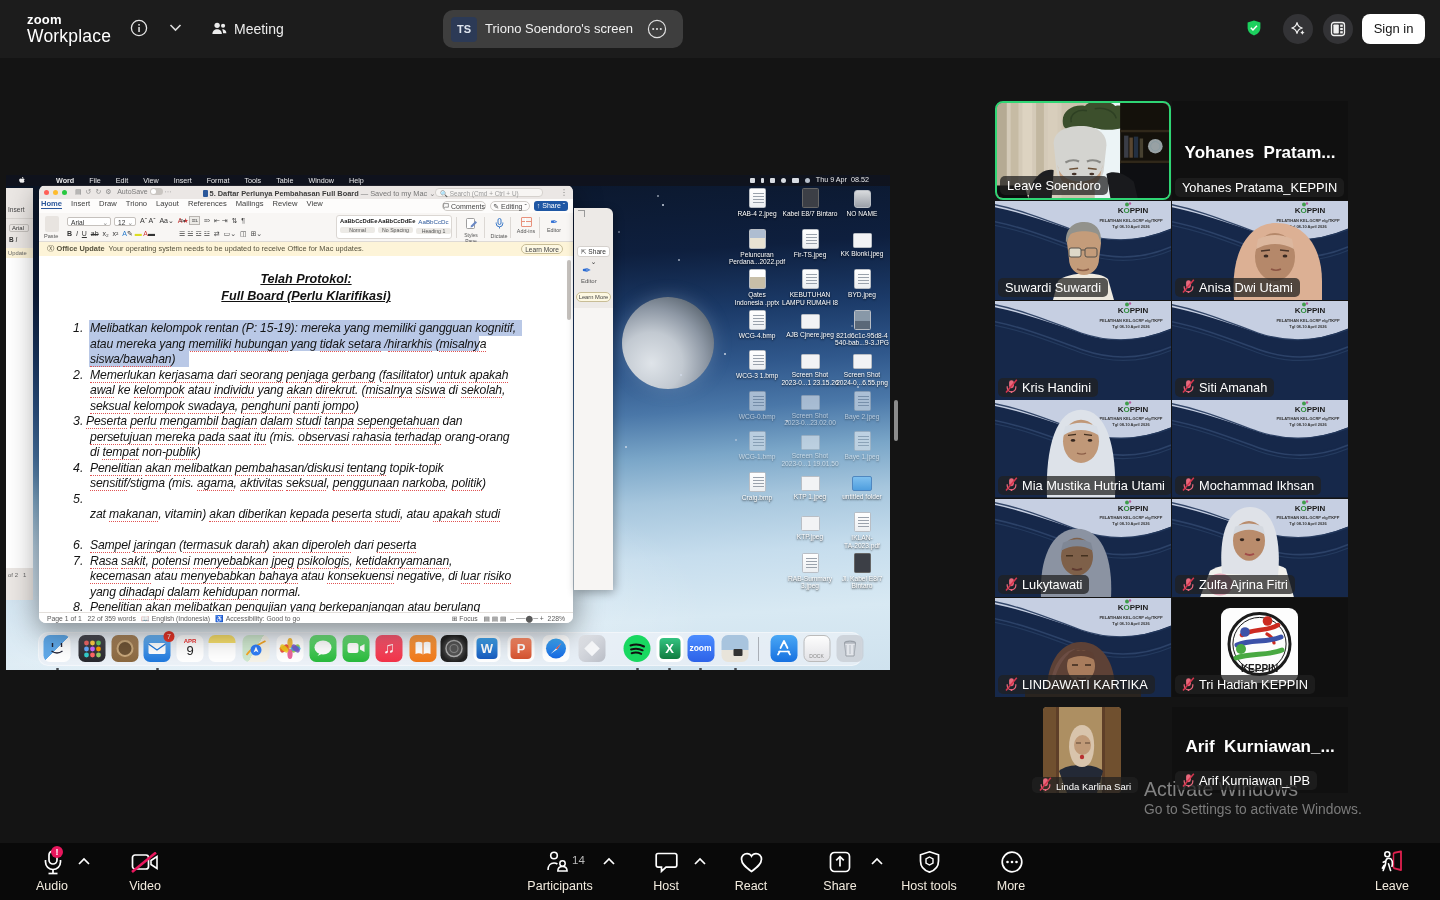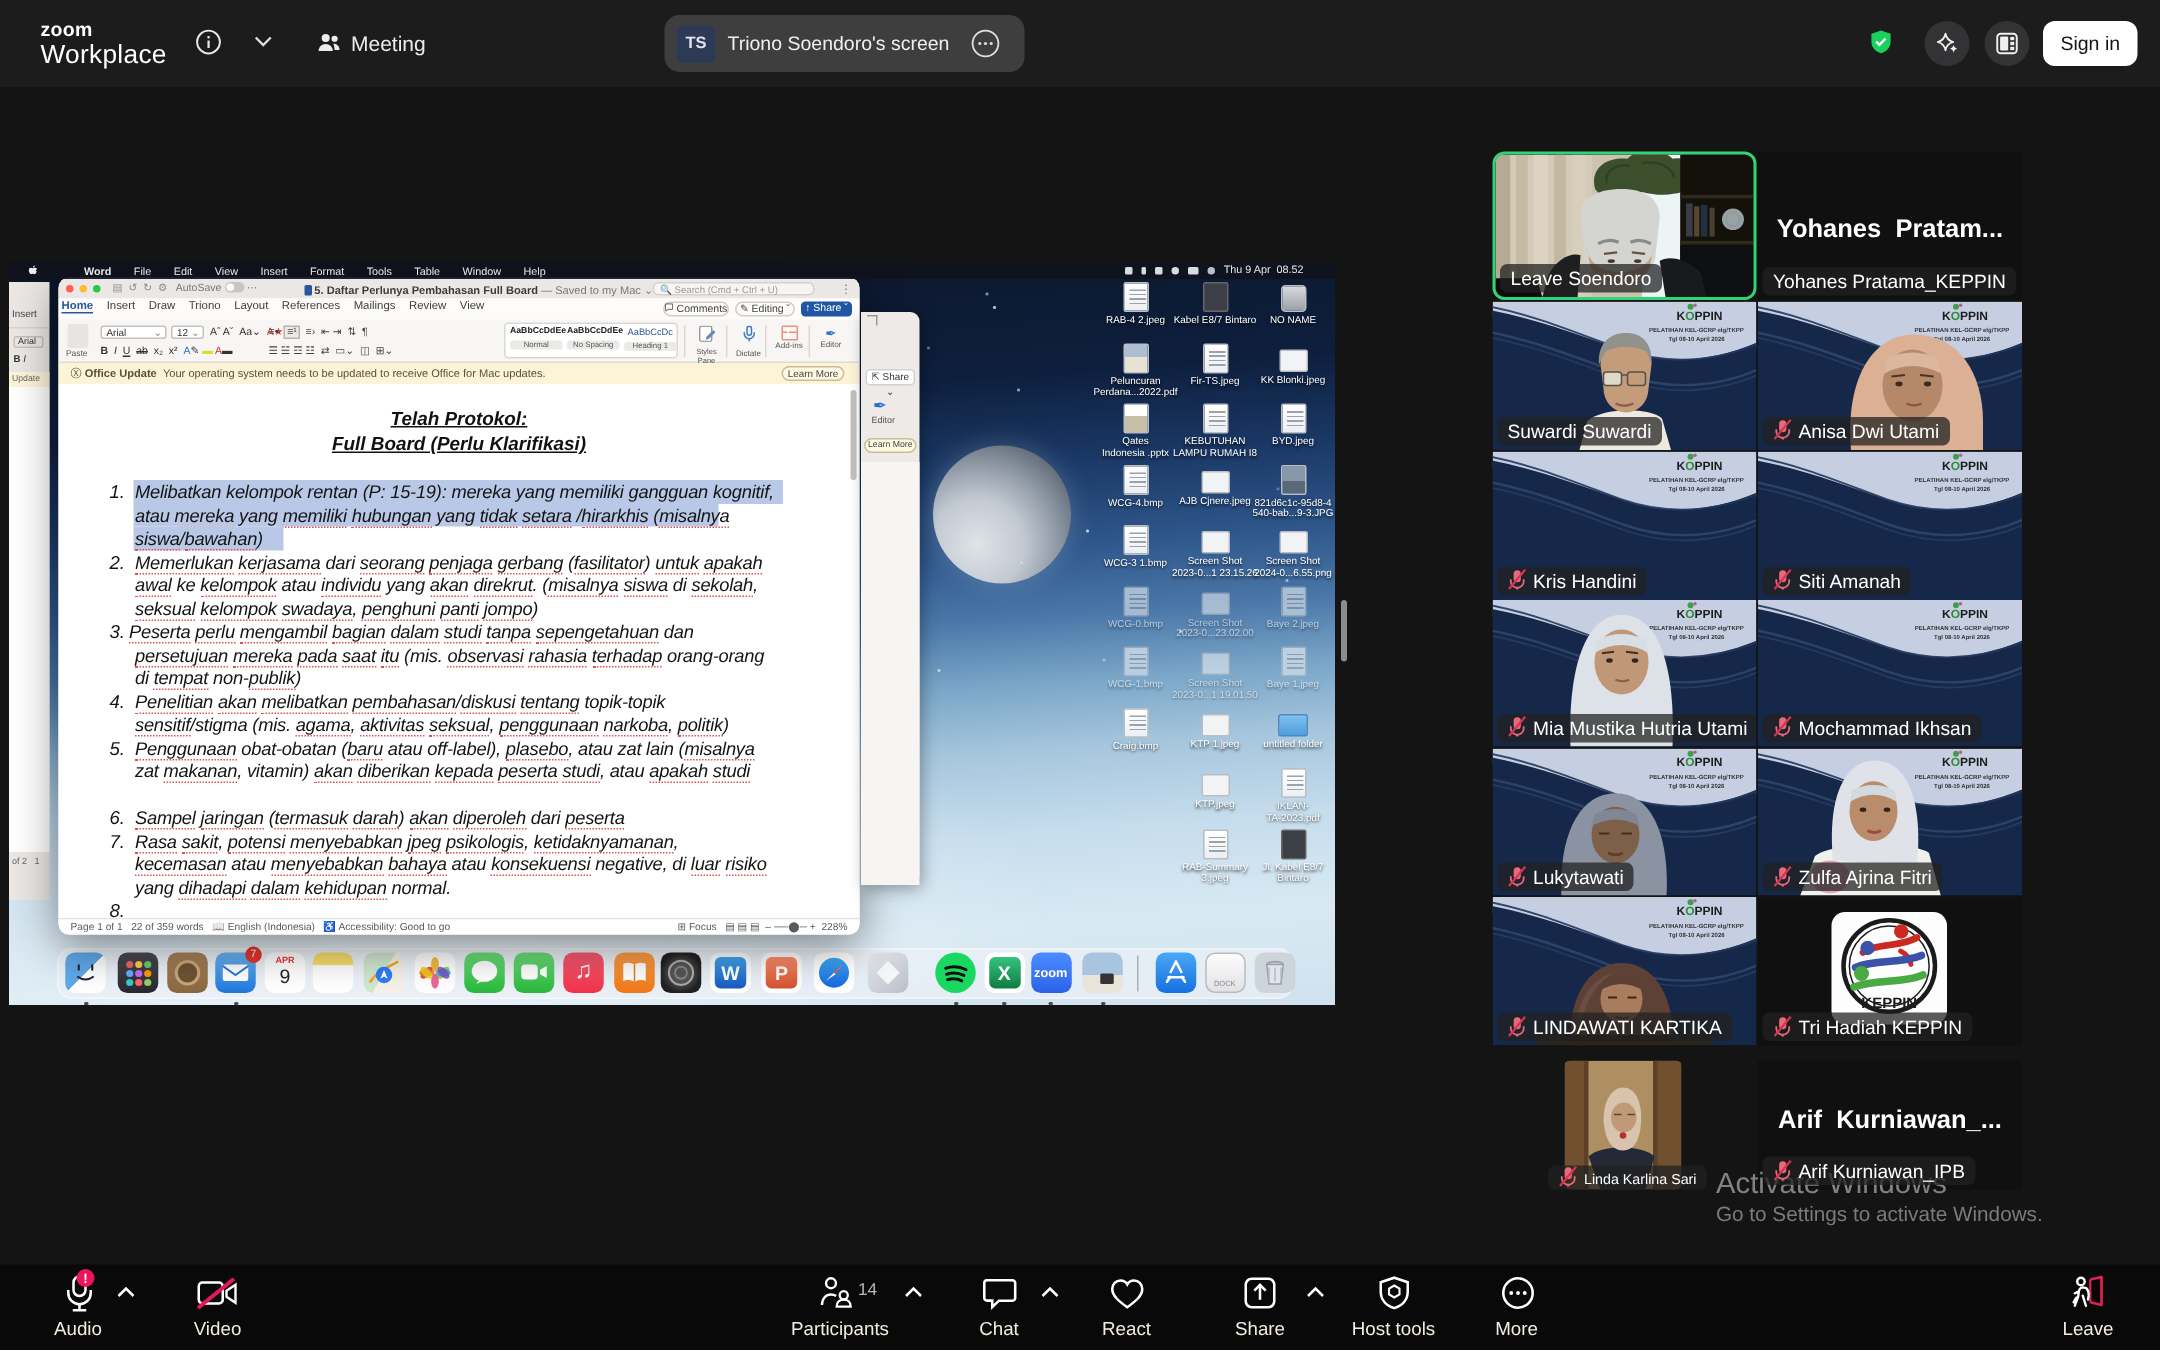--- a/index.html
+++ b/index.html
@@ -504,29 +504,29 @@
 <div class="li" style="left:51px;top:127px"><u class="sq">awal</u> ke <u class="sq">kelompok</u> atau <u class="sq">individu</u> yang <u class="sq">akan</u> <u class="sq">direkrut</u>. (<u class="sq">misalnya</u> <u class="sq">siswa</u> di <u class="sq">sekolah</u>,</div>
 <div class="li" style="left:51px;top:142.5px"><u class="sq">seksual</u> <u class="sq">kelompok</u> <u class="sq">swadaya</u>, <u class="sq">penghuni</u> <u class="sq">panti</u> <u class="sq">jompo</u>)</div>
 <div class="num" style="left:34px;top:158px">3.</div>
           <div class="li" style="left:47px;top:158px"><u class="sq">Peserta</u> <u class="sq">perlu</u> <u class="sq">mengambil</u> <u class="sq">bagian</u> <u class="sq">dalam</u> <u class="sq">studi</u> <u class="sq">tanpa</u> <u class="sq">sepengetahuan</u> dan</div>
 <div class="li" style="left:51px;top:173.5px"><u class="sq">persetujuan</u> <u class="sq">mereka</u> <u class="sq">pada</u> <u class="sq">saat</u> <u class="sq">itu</u> (mis. <u class="sq">observasi</u> <u class="sq">rahasia</u> <u class="sq">terhadap</u> orang-orang</div>
 <div class="li" style="left:51px;top:189px">di <u class="sq">tempat</u> non-<u class="sq">publik</u>)</div>
 <div class="num" style="left:34px;top:204.5px">4.</div>
           <div class="li" style="left:51px;top:204.5px"><u class="sq">Penelitian</u> <u class="sq">akan</u> <u class="sq">melibatkan</u> <u class="sq">pembahasan</u>/<u class="sq">diskusi</u> <u class="sq">tentang</u> topik-topik</div>
 <div class="li" style="left:51px;top:220px"><u class="sq">sensitif</u>/stigma (mis. <u class="sq">agama</u>, <u class="sq">aktivitas</u> <u class="sq">seksual</u>, <u class="sq">penggunaan</u> <u class="sq">narkoba</u>, <u class="sq">politik</u>)</div>
 <div class="num" style="left:34px;top:235.5px">5.</div>
-          <div class="li" style="left:51px;top:235.5px"><u class="sq">Penggunaan</u> obat-obatan (<u class="sq">baru</u> atau off-label), <u class="sq">plasebo</u>, atau zat lain (<u class="sq">misalnya</u></div>
 <div class="li" style="left:51px;top:251px">zat <u class="sq">makanan</u>, vitamin) <u class="sq">akan</u> <u class="sq">diberikan</u> <u class="sq">kepada</u> <u class="sq">peserta</u> <u class="sq">studi</u>, atau <u class="sq">apakah</u> <u class="sq">studi</u></div>
 <div class="num" style="left:34px;top:282px">6.</div>
           <div class="li" style="left:51px;top:282px"><u class="sq">Sampel</u> <u class="sq">jaringan</u> (<u class="sq">termasuk</u> <u class="sq">darah</u>) <u class="sq">akan</u> <u class="sq">diperoleh</u> dari <u class="sq">peserta</u></div>
 <div class="num" style="left:34px;top:297.5px">7.</div>
           <div class="li" style="left:51px;top:297.5px"><u class="sq">Rasa</u> <u class="sq">sakit</u>, <u class="sq">potensi</u> <u class="sq">menyebabkan</u> <u class="sq">jpeg</u> <u class="sq">psikologis</u>, <u class="sq">ketidaknyamanan</u>,</div>
 <div class="li" style="left:51px;top:313px"><u class="sq">kecemasan</u> atau <u class="sq">menyebabkan</u> <u class="sq">bahaya</u> atau <u class="sq">konsekuensi</u> negative, di <u class="sq">luar</u> <u class="sq">risiko</u></div>
 <div class="li" style="left:51px;top:328.5px">yang <u class="sq">dihadapi</u> <u class="sq">dalam</u> <u class="sq">kehidupan</u> normal.</div>
 <div class="num" style="left:34px;top:344px">8.</div>
+          <div class="li" style="left:51px;top:344px"><u class="sq">Penelitian</u> <u class="sq">akan</u> <u class="sq">melibatkan</u> <u class="sq">pengujian</u> yang <u class="sq">berkepanjangan</u> atau <u class="sq">berulang</u></div>
   <div class="abs" style="left:528px;top:4px;width:4px;height:60px;background:#c5c1bd;border-radius:2px"></div>
  </div>
  <div id="wstatus">
   <span style="margin-left:8px;line-height:11px">Page 1 of 1 &nbsp;&nbsp;22 of 359 words &nbsp;&nbsp;📖 English (Indonesia) &nbsp;&nbsp;♿ Accessibility: Good to go</span>
   <span style="position:absolute;right:8px;line-height:11px">⊞ Focus &nbsp;&nbsp;▤ ▤ ▤ &nbsp;– ──⬤─ + &nbsp;228%</span>
  </div>
 </div>
 <div class="abs" style="left:50px;top:492.5px;width:2.5px;height:2.5px;border-radius:50%;background:#44484e"></div>
       <div class="abs" style="left:150px;top:492.5px;width:2.5px;height:2.5px;border-radius:50%;background:#44484e"></div>
       <div class="abs" style="left:630px;top:492.5px;width:2.5px;height:2.5px;border-radius:50%;background:#44484e"></div>
@@ -590,21 +590,21 @@
         <path d="M2 7 L7 2 L12 7" fill="none" stroke="#fff" stroke-width="1.7"></path>
       </svg>
   <div class="blbl" style="left:560px">Participants</div>
 
   <svg class="abs" style="left:655px;top:8px" width="23" height="23" viewBox="0 0 23 23">
     <path d="M3 2.5 h17 a1.8 1.8 0 0 1 1.8 1.8 v10 a1.8 1.8 0 0 1 -1.8 1.8 h-9 l-4.5 4.2 v-4.2 h-3.5 a1.8 1.8 0 0 1 -1.8 -1.8 v-10 a1.8 1.8 0 0 1 1.8 -1.8 z" fill="none" stroke="#fff" stroke-width="1.7"></path>
   </svg>
   <svg class="abs" style="left:693px;top:14px" width="14" height="9" viewBox="0 0 14 9">
         <path d="M2 7 L7 2 L12 7" fill="none" stroke="#fff" stroke-width="1.7"></path>
       </svg>
-  <div class="blbl" style="left:666px">Chat</div>
+  <div class="blbl" style="left:666px">Host</div>
 
   <svg class="abs" style="left:739px;top:8px" width="25" height="23" viewBox="0 0 25 23">
     <path d="M12.5 20.5 C7 16.5 2.5 13 2.5 8.3 C2.5 5 5 2.6 8 2.6 c1.9 0 3.6 1 4.5 2.6 C13.4 3.6 15.1 2.6 17 2.6 c3 0 5.5 2.4 5.5 5.7 0 4.7-4.5 8.2-10 12.2 z" fill="none" stroke="#fff" stroke-width="1.7"></path>
   </svg>
   <div class="blbl" style="left:751px">React</div>
 
   <svg class="abs" style="left:828px;top:7px" width="24" height="24" viewBox="0 0 24 24">
     <rect x="2.5" y="2.5" width="19" height="19" rx="4" fill="none" stroke="#fff" stroke-width="1.7"></rect>
     <line x1="12" y1="16.5" x2="12" y2="7" stroke="#fff" stroke-width="1.7"></line>
     <path d="M8.2 10.4 L12 6.6 L15.8 10.4" fill="none" stroke="#fff" stroke-width="1.7"></path>

